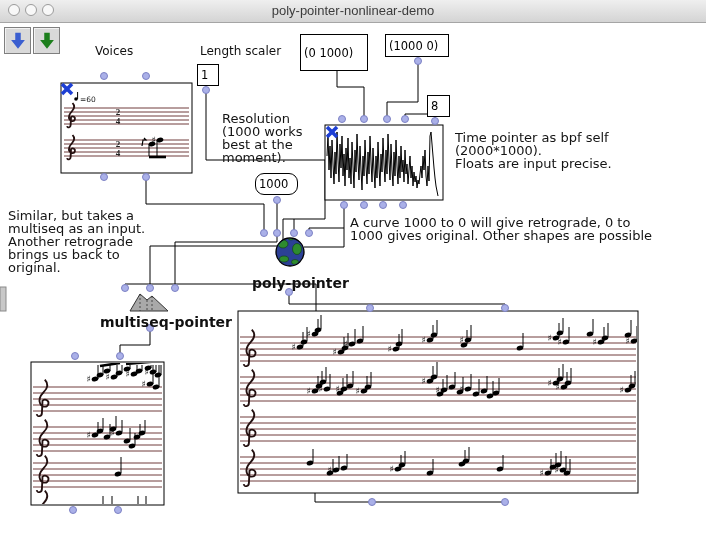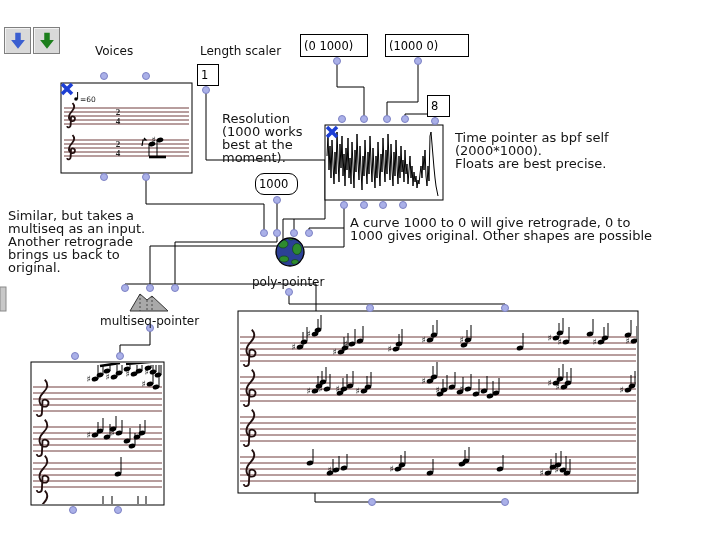--- a/index.html
+++ b/index.html
@@ -17,27 +17,33 @@
            border:1px solid #7f7f7f;box-shadow:inset 1px 1px 0 #f2f2f2;z-index:3;
            display:flex;align-items:center;justify-content:center;padding:0;}
   .toolbtn.b1{left:4px}.toolbtn.b2{left:33px}
   .arr-blue{fill:#3b5fd0}.arr-green{fill:#1d7f1d}
   .plabel{position:absolute;font-size:12px;color:#111;z-index:2;white-space:nowrap;}
   .vbox{position:absolute;background:#fff;border:1px solid #000;box-sizing:border-box;
         font-size:11.5px;color:#000;display:flex;align-items:center;padding-left:3px;
         z-index:2;white-space:nowrap;}
   .comment{position:absolute;font-size:13px;line-height:13px;color:#141414;z-index:2;
            white-space:nowrap;}
-  .nodelabel{position:absolute;font-size:12px;color:#111;text-align:right;z-index:2;
-             white-space:nowrap;}
+  .nodelabel{position:absolute;font-size:14px;color:#111;text-align:right;z-index:2;
+             white-space:nowrap;font-weight:bold;}
 </style>
 </head>
 <body>
 
 <div class="window">
+  <div class="titlebar">
+    <div class="tl c1"></div>
+    <div class="tl c2"></div>
+    <div class="tl c3"></div>
+    <div class="title">poly-pointer-nonlinear-demo</div>
+  </div>
 
   <svg id="patch-svg" width="706" height="560">
       <polyline points="146,177 146,204 264,204 264,233" fill="none" stroke="#000000" stroke-width="1"></polyline>
       <polyline points="277,200 277,242 175,242 175,288" fill="none" stroke="#000000" stroke-width="1"></polyline>
       <polyline points="206,90 206,160 325,160 325,219 283,219 283,246 150,246 150,288" fill="none" stroke="#000000" stroke-width="1"></polyline>
       <polyline points="294,219 294,233" fill="none" stroke="#000000" stroke-width="1"></polyline>
       <polyline points="344,205 344,247 304,247" fill="none" stroke="#000000" stroke-width="1"></polyline>
       <polyline points="344,228 309,228 309,233" fill="none" stroke="#000000" stroke-width="1"></polyline>
       <polyline points="337,61 337,87 364,87 364,119" fill="none" stroke="#000000" stroke-width="1"></polyline>
       <polyline points="418,61 418,102 387,102 387,119" fill="none" stroke="#000000" stroke-width="1"></polyline>
@@ -423,37 +429,37 @@
   <button class="toolbtn b2">
     <svg width="22" height="22" viewBox="0 0 24 24">
       <path class="arr-green" d="M9 3 h6 v8 h4.5 L12 20.5 4.5 11 H9 Z"></path>
     </svg>
   </button>
 
   <div class="plabel" style="left:95px;top:44px">Voices</div>
   <div class="plabel" style="left:200px;top:44px">Length scaler</div>
 
   <div id="vboxes">
-      <div class="vbox" style="left: 300px; top: 34px; width: 68px; height: 23px;">(0 1000)</div>
-      <div class="vbox" style="left: 385px; top: 34px; width: 84px; height: 23px;">(1000 0)</div>
+      <div class="vbox" style="left: 300px; top: 34px; width: 68px; height: 37px;">(0 1000)</div>
+      <div class="vbox" style="left: 385px; top: 34px; width: 64px; height: 23px;">(1000 0)</div>
       <div class="vbox" style="left: 197px; top: 64px; width: 22px; height: 22px;">1</div>
       <div class="vbox" style="left: 255px; top: 173px; width: 43px; height: 22px; border-radius: 9px;">1000</div>
       <div class="vbox" style="left: 427px; top: 95px; width: 23px; height: 22px;">8</div>
     </div>
   <div id="comments">
       <div class="comment" style="left: 222px; top: 112px;">
         <div>Resolution</div>
         <div>(1000 works</div>
         <div>best at the</div>
         <div>moment).</div>
       </div>
       <div class="comment" style="left: 455px; top: 131px;">
         <div>Time pointer as bpf self</div>
         <div>(2000*1000).</div>
-        <div>Floats are best precise.</div>
+        <div>Floats are input precise.</div>
       </div>
       <div class="comment" style="left: 8px; top: 209px;">
         <div>Similar, but takes a</div>
         <div>multiseq as an input.</div>
         <div>Another retrograde</div>
         <div>brings us back to</div>
         <div>original.</div>
       </div>
       <div class="comment" style="left: 350px; top: 216px;">
         <div>A curve 1000 to 0 will give retrograde, 0 to</div>

